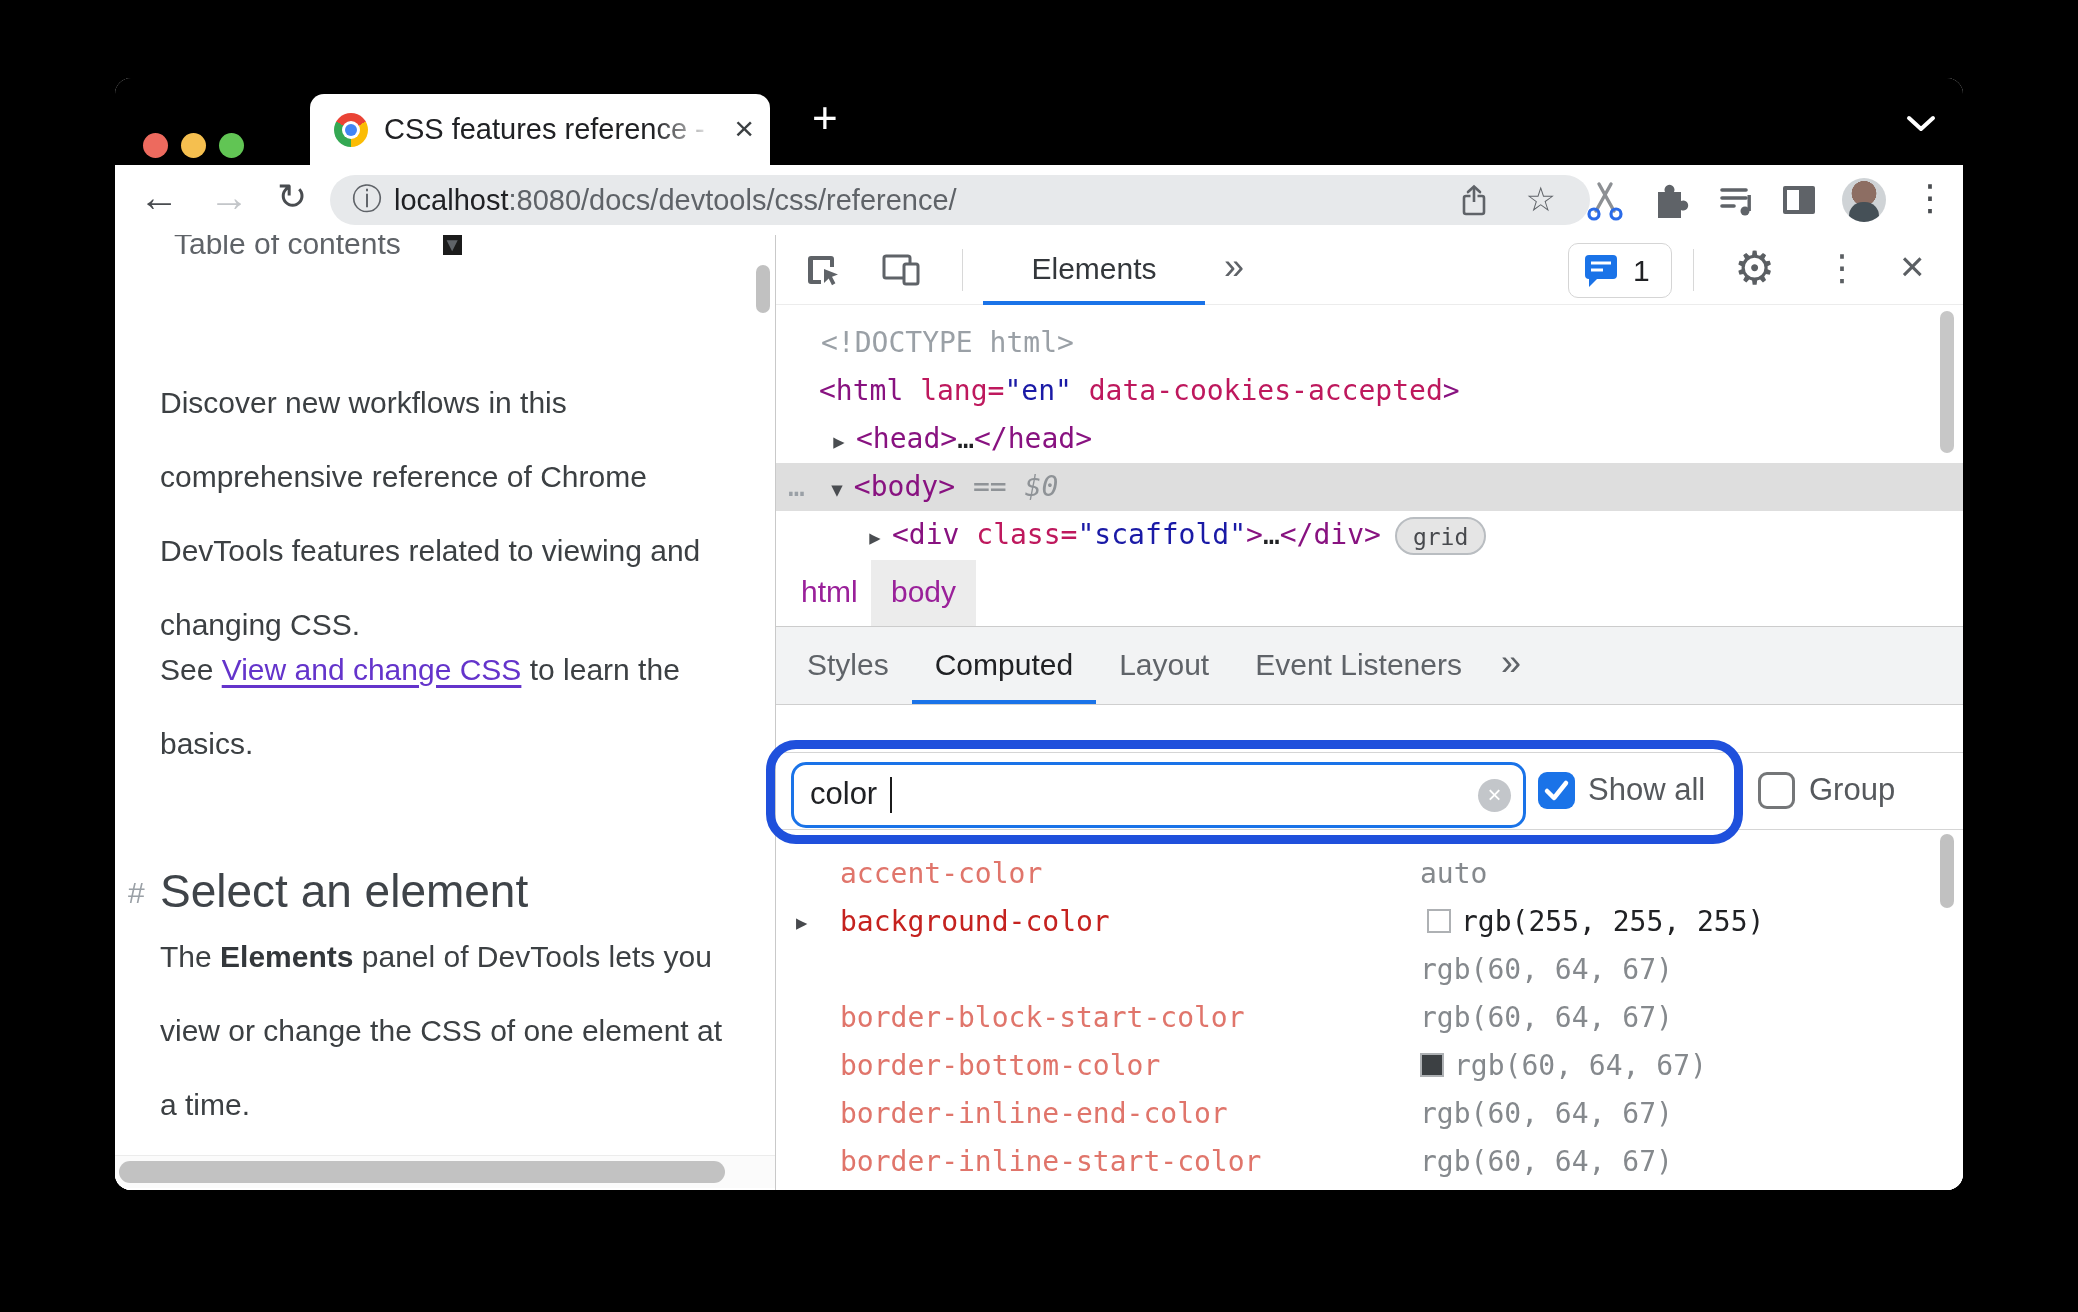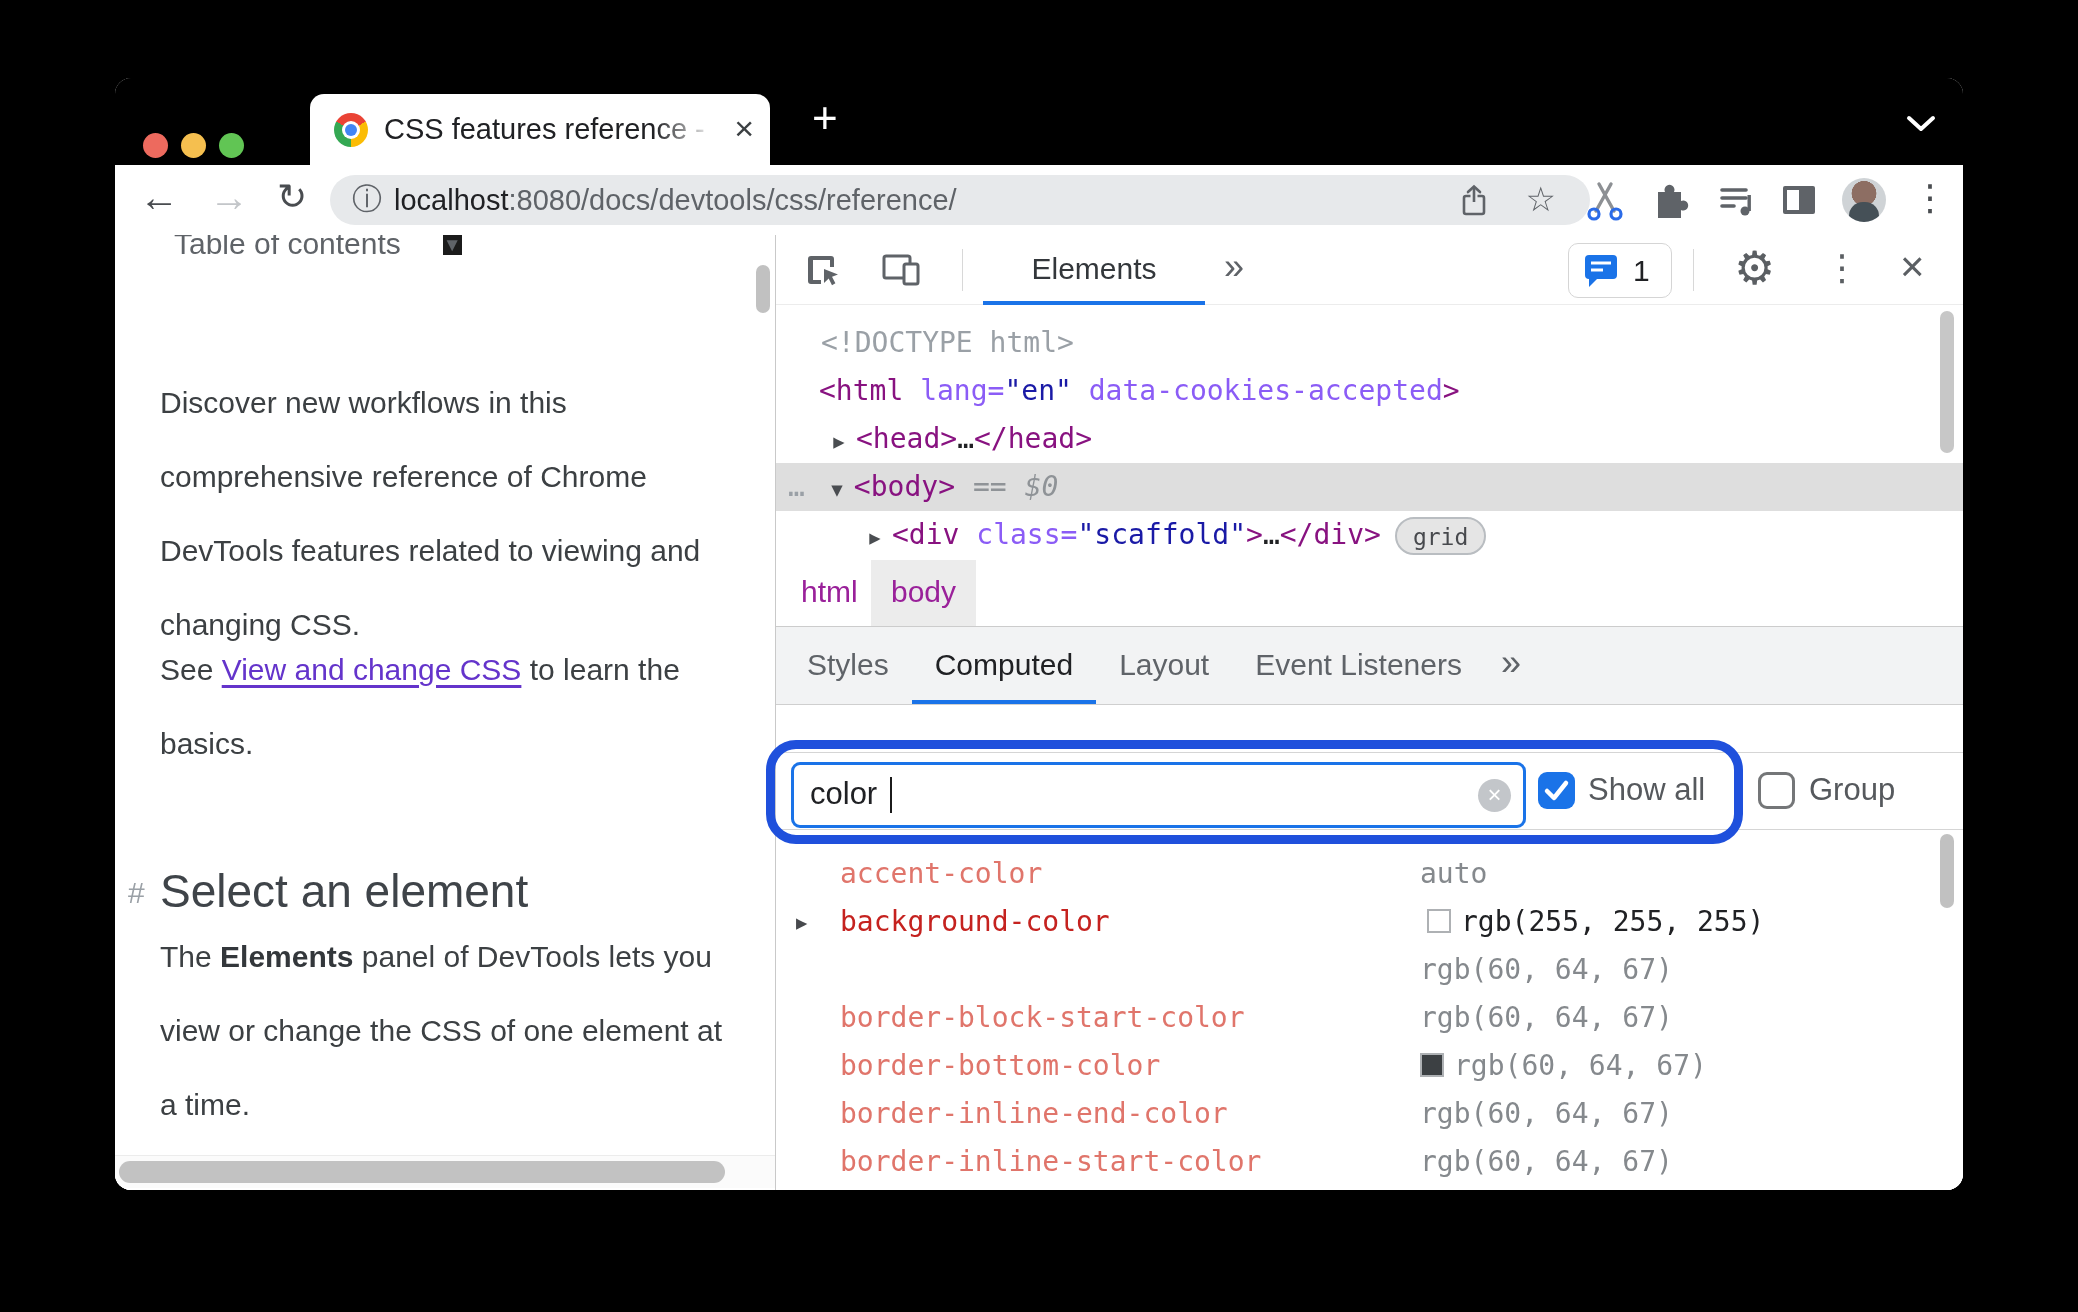--- a/index.html
+++ b/index.html
@@ -85,21 +85,21 @@
   .dt-overflow { position:absolute; left:1048px; top:0; height:70px; line-height:66px; font-size:36px; color:#5b5f63; }
   .dt-close { position:absolute; left:1124px; top:0; height:70px; line-height:64px; font-size:42px; color:#5b5f63; }
 
   
   .dt-dom { position:absolute; left:0; top:70px; width:100%; height:255px; font-family:"DejaVu Sans Mono", monospace;
             font-size:28px; overflow:hidden; }
   .dom-line { position:absolute; left:0; width:100%; height:48px; line-height:48px; white-space:nowrap; }
   .dom-line .pad { display:inline-block; }
   .tok-gray  { color:#9aa0a6; }
   .tok-tag   { color:#881280; }
-  .tok-attr  { color:#8b5cf6; }
+  .tok-attr  { color:#be185d; }
   .tok-val   { color:#1a1aa6; }
   .tok-dark  { color:#202124; }
   .tok-meta  { color:#8f9397; }
   .tok-var   { color:#8f9397; font-style:italic; }
   .tree-arrow { color:#4a4d51; font-size:19px; display:inline-block; width:34px; text-align:center; }
   .gutter-dots { color:#9aa0a6; letter-spacing:1px; }
   .dom-selected { background:#dedede; }
   .grid-badge { display:inline-block; margin-left:14px; padding:0 16px; height:38px; line-height:36px;
                 border:2px solid #b9bdc1; border-radius:19px; background:#e5e5e5; color:#47494d; font-size:23px; vertical-align:middle; }
   .dom-vthumb { position:absolute; left:1164px; top:6px; width:14px; height:142px; border-radius:7px; background:#c7c7c7; }
@@ -114,21 +114,21 @@
   .dt-tabs { position:absolute; left:0; top:392px; width:100%; height:78px; background:#f2f3f4;
              border-bottom:1px solid #cfcfcf; display:flex; align-items:stretch; padding-left:8px; }
   .dt-tab { padding:0 23px; line-height:76px; font-size:30px; color:#5f6368; border-bottom:4px solid transparent; }
   .dt-tab.active { color:#202124; border-bottom-color:#1a73e8; }
   .dt-tabs .more { padding:0 16px; line-height:72px; font-size:36px; color:#5f6368; }
 
   
   .filter-band { position:absolute; left:0; top:517px; width:100%; height:78px;
                  border-top:1px solid #d5d5d5; border-bottom:1px solid #d5d5d5; background:#fff; }
   .filter-input { position:absolute; left:15px; top:527px; width:735px; height:66px; background:#fff;
-                  border:3px solid #1a73e8; border-radius:9px; }
+                  border:3px solid #1a73e8; border-radius:15px; }
   .filter-text { position:absolute; left:16px; top:0; height:60px; line-height:58px; font-size:31px; color:#202124; }
   .caret { position:absolute; top:12px; width:2px; height:36px; background:#1b1b1b; }
   .clear-btn { position:absolute; right:12px; top:14px; width:33px; height:33px; border-radius:50%;
                background:#c3c6ca; color:#fff; text-align:center; line-height:31px; font-size:24px; }
   .checkbox { position:absolute; top:537px; width:37px; height:37px; border-radius:9px; }
   .checkbox.checked { background:#1a73e8; }
   .checkbox.unchecked { border:3px solid #747678; background:#fff; }
   .cb-label { position:absolute; top:517px; height:78px; line-height:76px; font-size:31px; color:#56595d; }
   .annotation { position:absolute; left:-10px; top:505px; width:977px; height:104px;
                 border:9px solid #1f50dc; border-radius:30px; pointer-events:none; z-index:5; }

